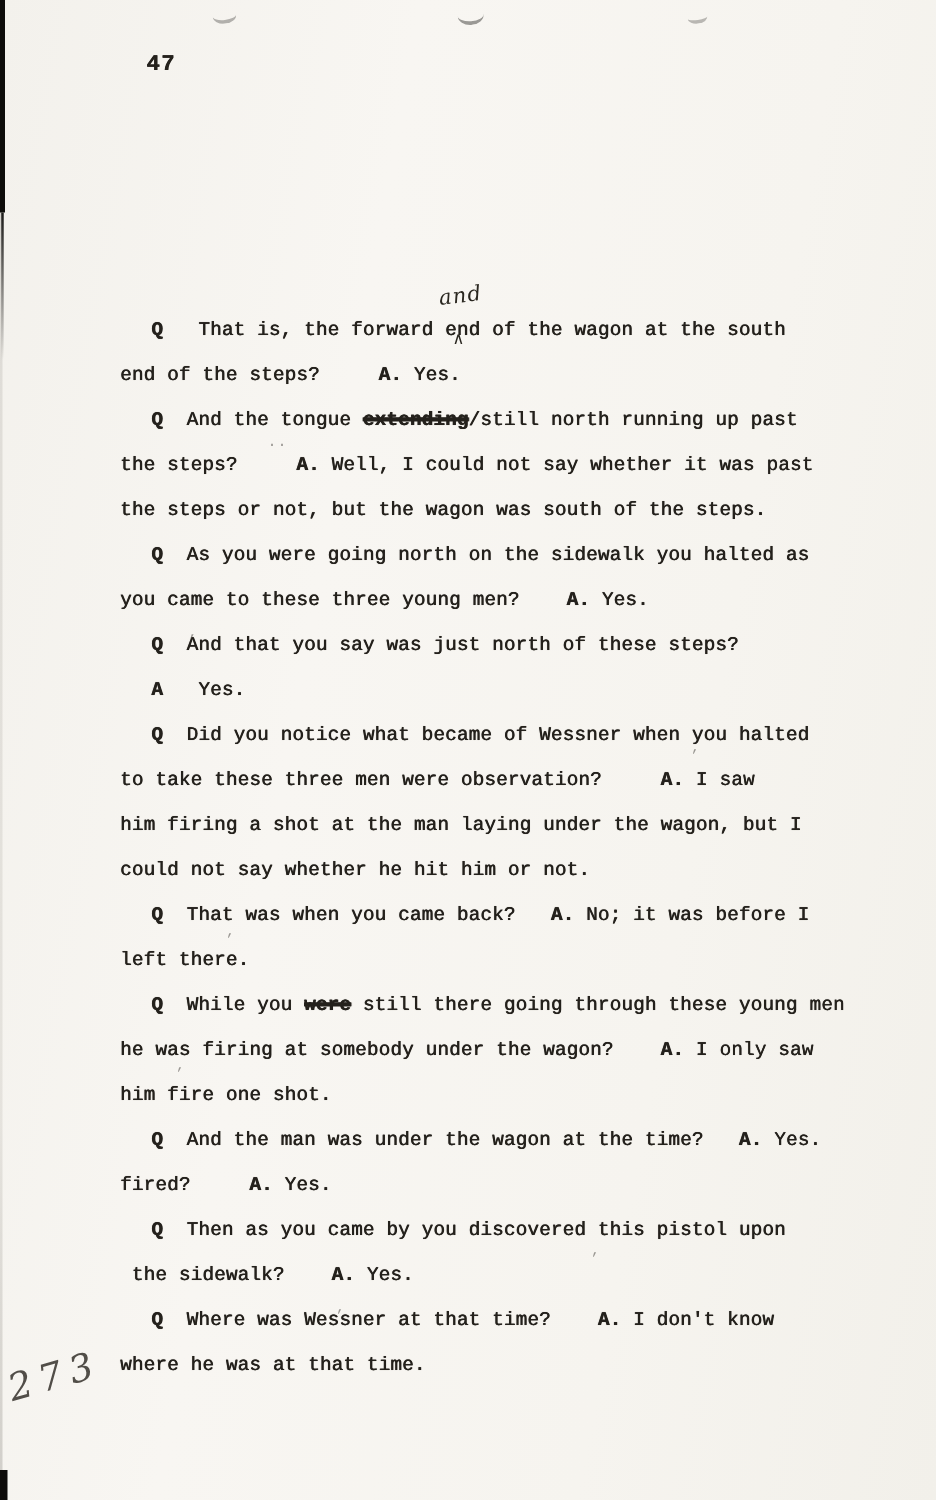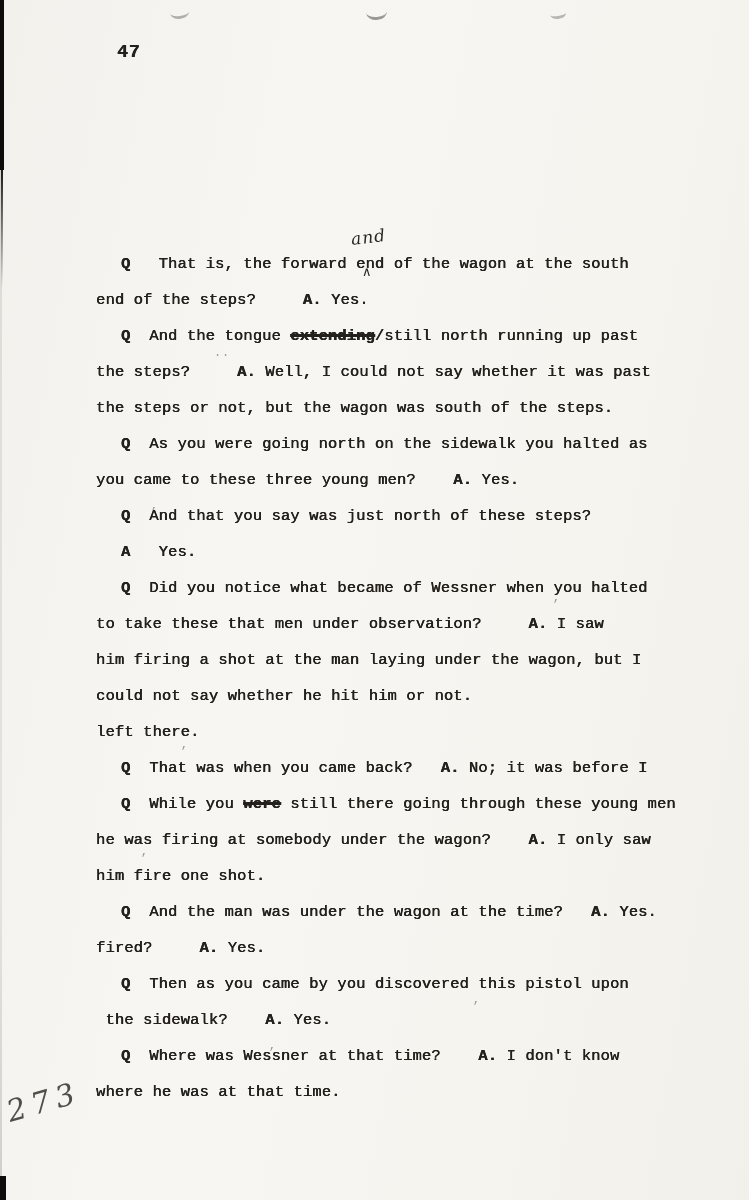--- a/index.html
+++ b/index.html
@@ -89,25 +89,25 @@
       <div class="line indent"><span class="b">Q</span><span>   That is, the forward end of the wagon at the south</span></div>
       <div class="line"><span>end of the steps?     </span><span class="b">A.</span><span> Yes.</span></div>
       <div class="line indent"><span class="b">Q</span><span>  And the tongue </span><span class="strike">extending</span><span>/still north running up past</span></div>
       <div class="line"><span>the steps?     </span><span class="b">A.</span><span> Well, I could not say whether it was past</span></div>
       <div class="line"><span>the steps or not, but the wagon was south of the steps.</span></div>
       <div class="line indent"><span class="b">Q</span><span>  As you were going north on the sidewalk you halted as</span></div>
       <div class="line"><span>you came to these three young men?    </span><span class="b">A.</span><span> Yes.</span></div>
       <div class="line indent"><span class="b">Q</span><span>  And that you say was just north of these steps?</span></div>
       <div class="line indent"><span class="b">A</span><span>   Yes.</span></div>
       <div class="line indent"><span class="b">Q</span><span>  Did you notice what became of Wessner when you halted</span></div>
-      <div class="line"><span>to take these that men under observation?     </span><span class="b">A.</span><span> I saw</span></div>
+      <div class="line"><span>to take these three men were observation?     </span><span class="b">A.</span><span> I saw</span></div>
       <div class="line"><span>him firing a shot at the man laying under the wagon, but I</span></div>
       <div class="line"><span>could not say whether he hit him or not.</span></div>
+      <div class="line indent"><span class="b">Q</span><span>  That was when you came back?   </span><span class="b">A.</span><span> No; it was before I</span></div>
       <div class="line"><span>left there.</span></div>
-      <div class="line indent"><span class="b">Q</span><span>  That was when you came back?   </span><span class="b">A.</span><span> No; it was before I</span></div>
       <div class="line indent"><span class="b">Q</span><span>  While you </span><span class="strike">were</span><span> still there going through these young men</span></div>
       <div class="line"><span>he was firing at somebody under the wagon?    </span><span class="b">A.</span><span> I only saw</span></div>
       <div class="line"><span>him fire one shot.</span></div>
       <div class="line indent"><span class="b">Q</span><span>  And the man was under the wagon at the time?   </span><span class="b">A.</span><span> Yes.</span></div>
       <div class="line"><span>fired?     </span><span class="b">A.</span><span> Yes.</span></div>
       <div class="line indent"><span class="b">Q</span><span>  Then as you came by you discovered this pistol upon</span></div>
       <div class="line"><span> the sidewalk?    </span><span class="b">A.</span><span> Yes.</span></div>
       <div class="line indent"><span class="b">Q</span><span>  Where was Wessner at that time?    </span><span class="b">A.</span><span> I don't know</span></div>
       <div class="line"><span>where he was at that time.</span></div>
     </div>

